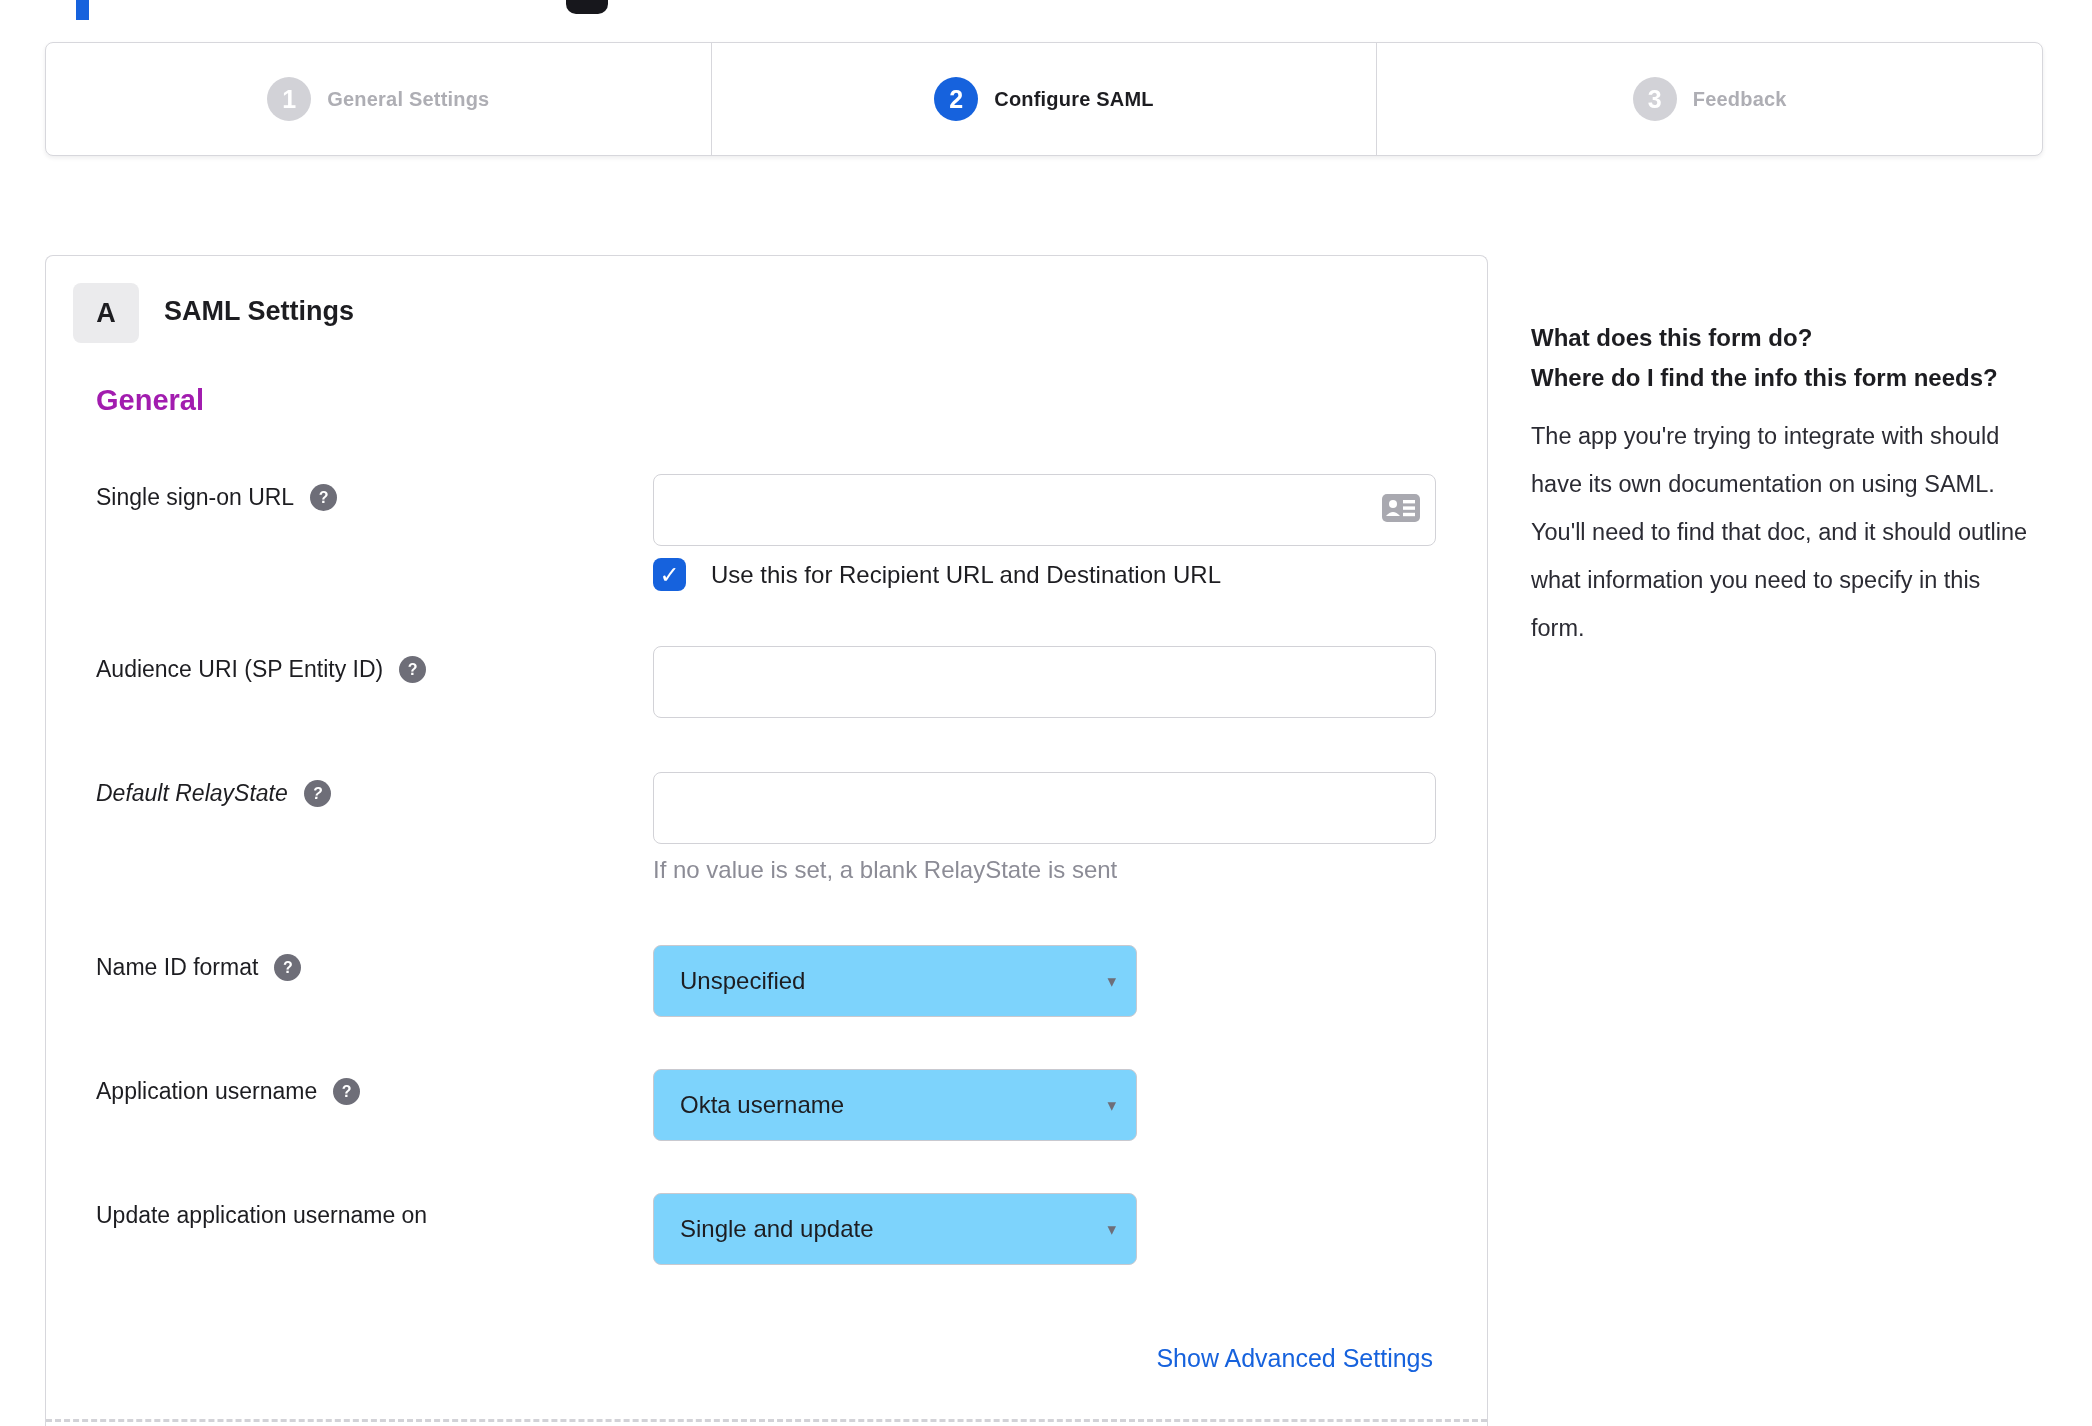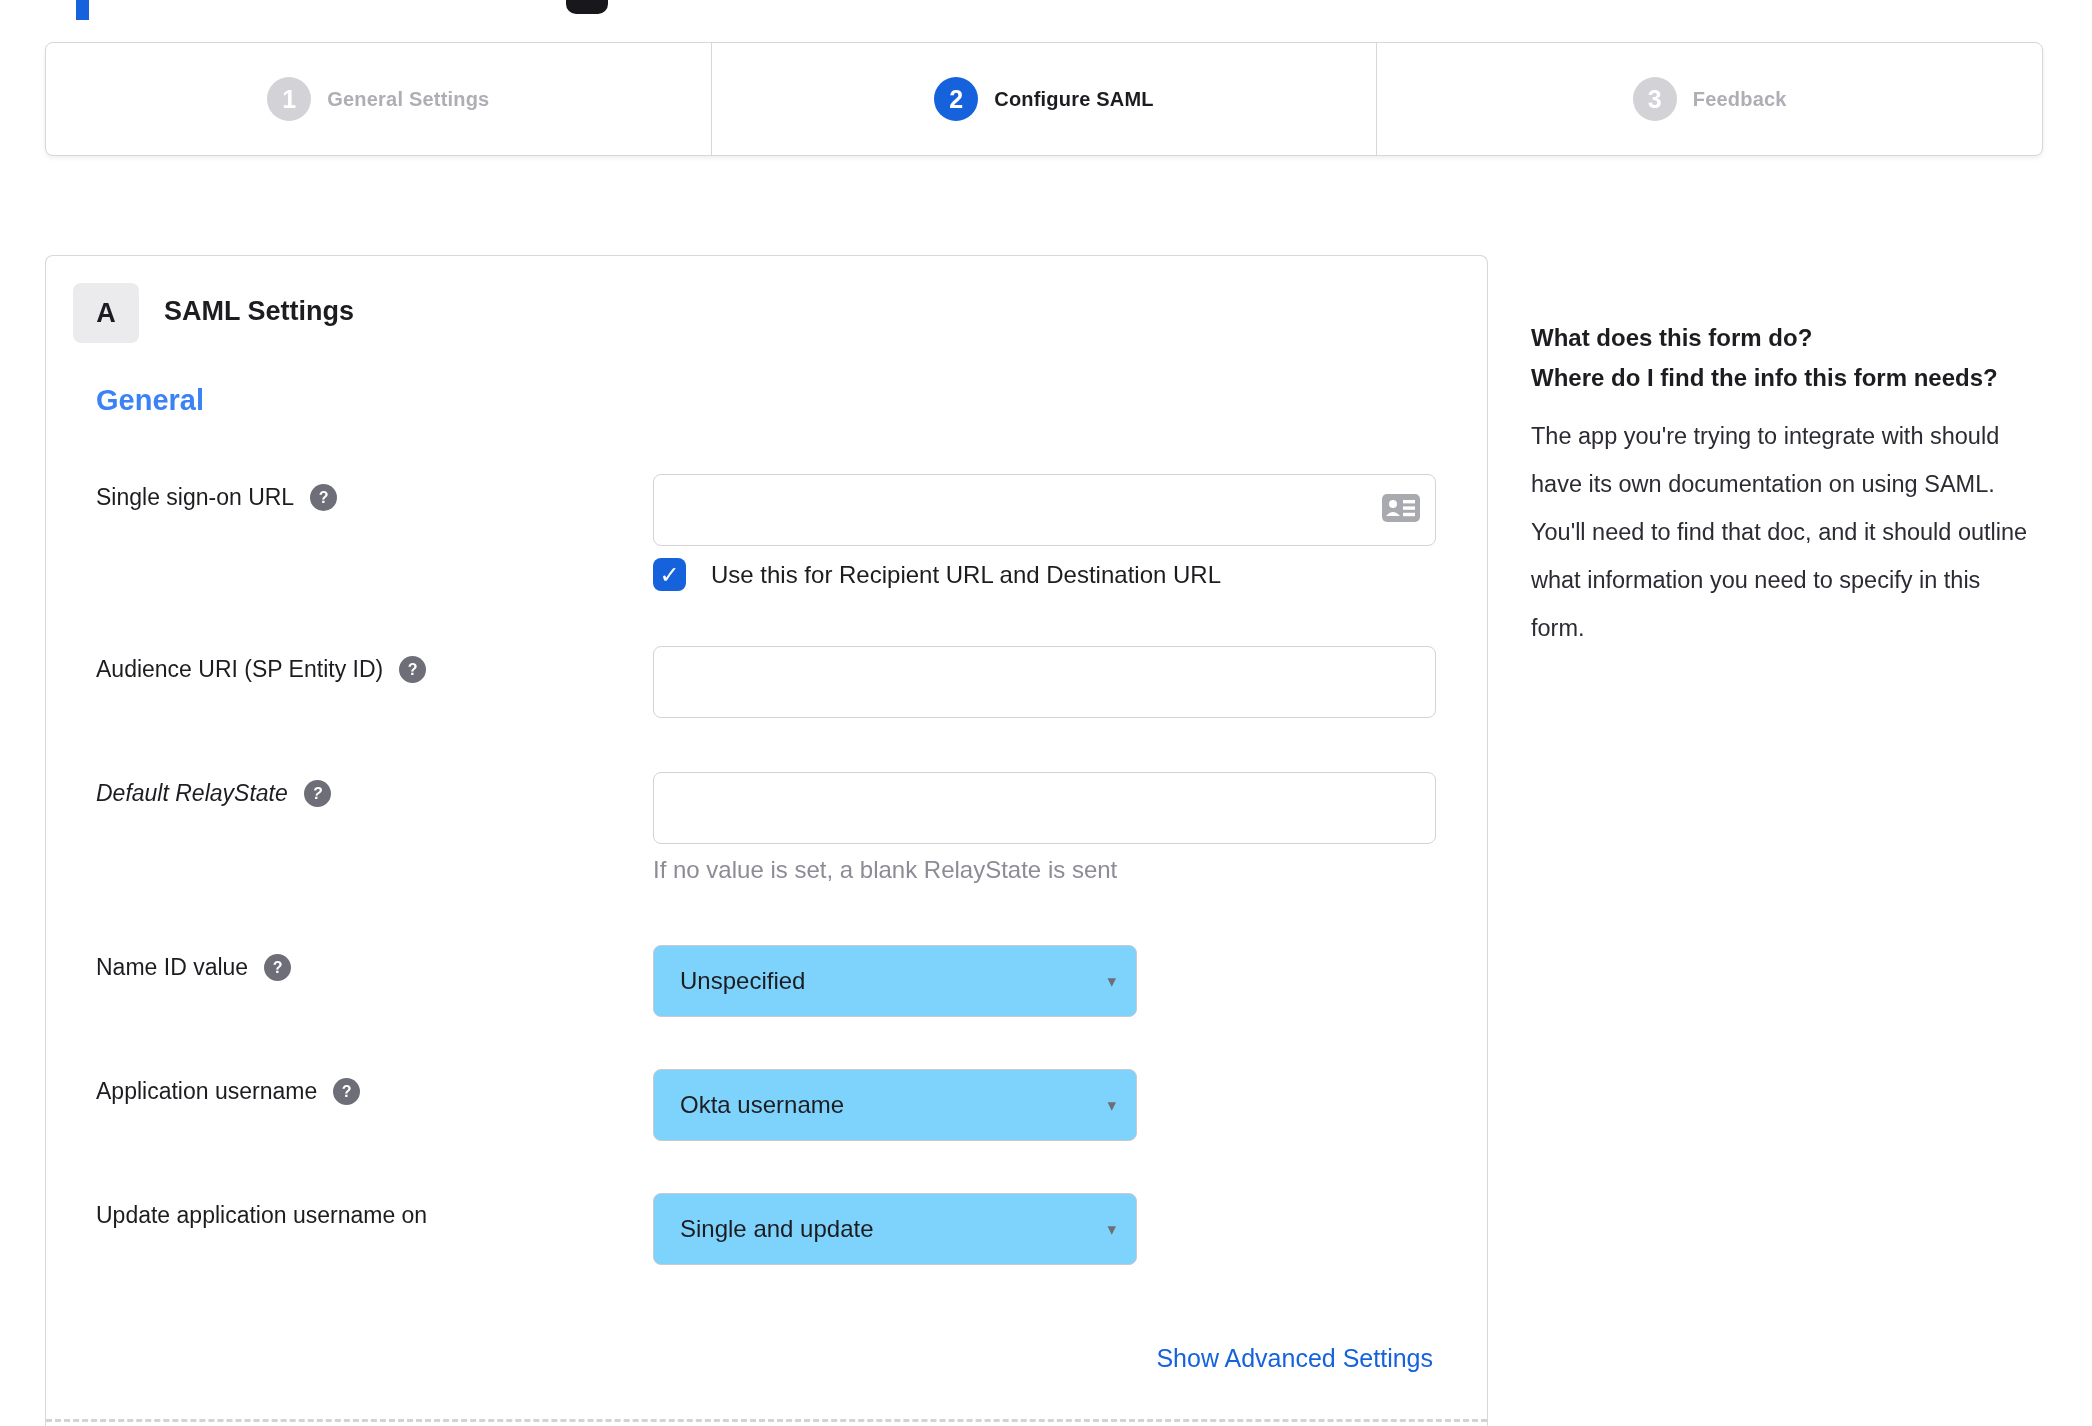--- a/index.html
+++ b/index.html
@@ -35,21 +35,21 @@
     position:absolute;left:45px;top:255px;width:1443px;height:1172px;
     border:1px solid #d7d7dc;border-bottom:none;border-radius:8px 8px 0 0;
     background:#fff;box-sizing:border-box;
   }
   .section-badge{
     position:absolute;left:27px;top:27px;width:66px;height:60px;border-radius:8px;
     background:#ebebed;color:#1d1d21;font-size:27px;font-weight:bold;
     display:flex;align-items:center;justify-content:center;
   }
   .section-title{position:absolute;left:118px;top:40px;margin:0;font-size:27px;font-weight:bold;color:#1d1d21;}
-  .group-title{position:absolute;left:50px;top:128px;margin:0;font-size:29px;font-weight:bold;color:#3b82f6;}
+  .group-title{position:absolute;left:50px;top:128px;margin:0;font-size:29px;font-weight:bold;color:#a21caf;}
 
   .flabel{position:absolute;left:50px;font-size:23px;color:#1d1d21;display:flex;align-items:center;gap:16px;}
   .help-dot{
     width:27px;height:27px;border-radius:50%;background:#6e6e78;color:#fff;
     font-size:16px;font-weight:bold;display:inline-flex;align-items:center;justify-content:center;cursor:pointer;flex:0 0 auto;
   }
   .tinput{
     position:absolute;left:607px;width:783px;height:72px;box-sizing:border-box;
     border:1px solid #d2d2d7;border-radius:8px;background:#fff;
     font-size:24px;color:#1d1d21;padding:0 64px 0 24px;
@@ -139,21 +139,21 @@
     <input class="tinput" style="top: 390px;" type="text" value="">
 
     <div class="flabel" style="top:524px;font-style:italic;">
       <span>Default RelayState</span>
       <span class="help-dot">?</span>
     </div>
     <input class="tinput" style="top: 516px;" type="text" value="">
     <div class="hintline" style="top:600px;">If no value is set, a blank RelayState is sent</div>
 
     <div class="flabel" style="top:698px;">
-      <span>Name ID value</span>
+      <span>Name ID format</span>
       <span class="help-dot">?</span>
     </div>
     <div class="selectbox" style="top:689px;">
       <span class="sel-text">Unspecified</span>
       <span class="caret">▾</span>
     </div>
 
     <div class="flabel" style="top:822px;">
       <span>Application username</span>
       <span class="help-dot">?</span>

